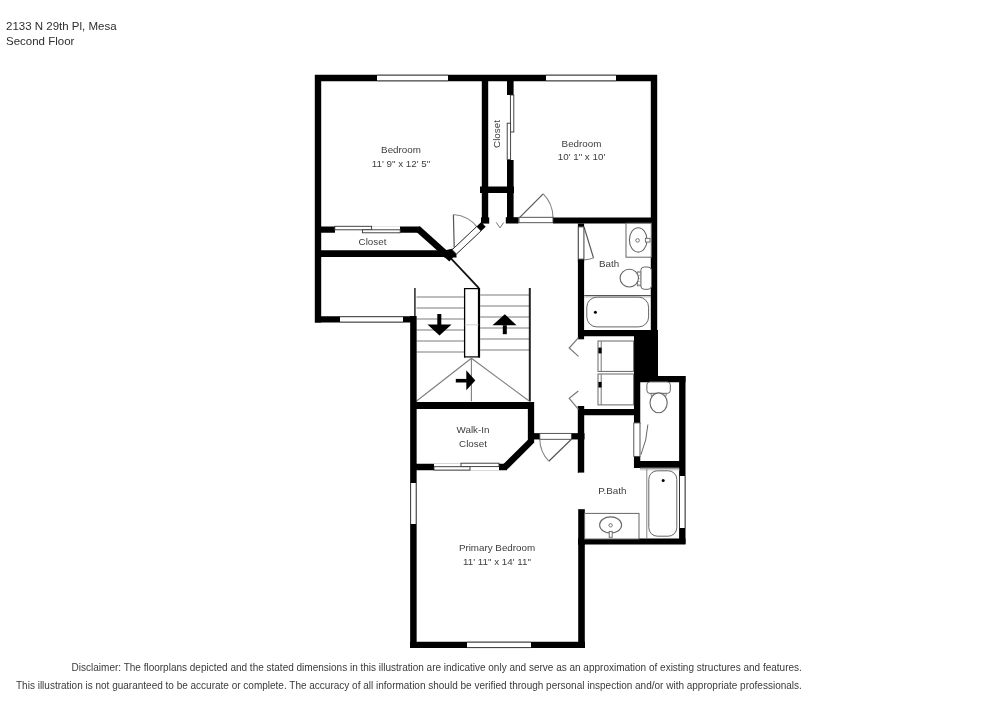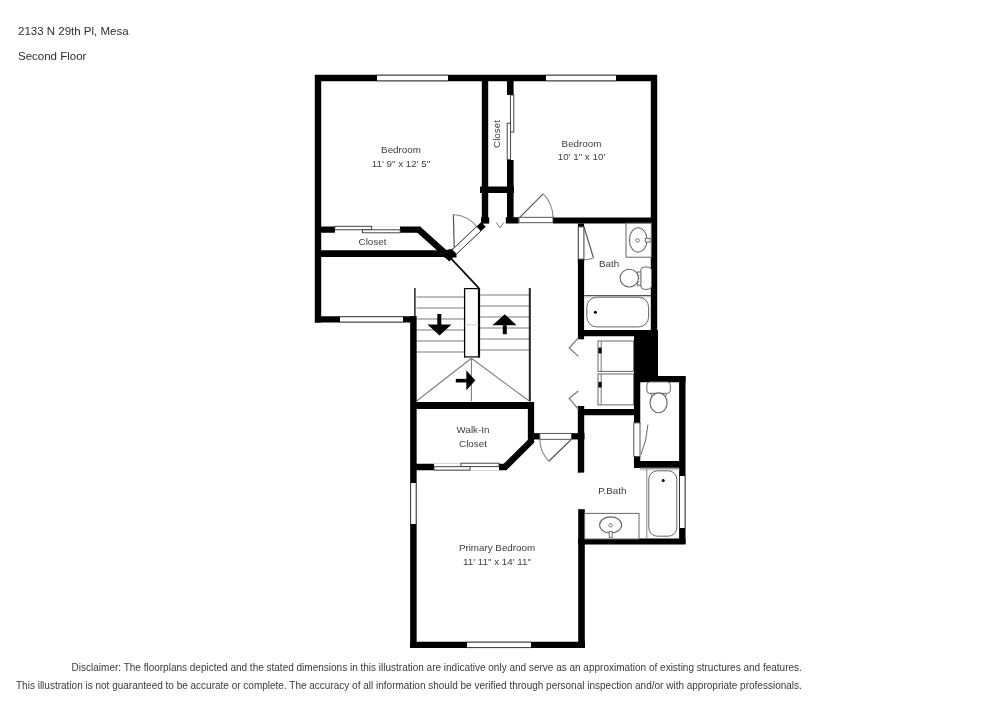--- a/index.html
+++ b/index.html
@@ -1,17 +1,17 @@
 <!DOCTYPE html>
 <html><head>
 <meta charset="utf-8">
 <style>
 html,body{margin:0;padding:0;background:#fff;width:1000px;height:707px;overflow:hidden;}
 *{font-family:"Liberation Sans",sans-serif;}
-.hdr{position:absolute;left:18px;top:19px;font-size:11.5px;color:#2e2e2e;line-height:25px;}
+.hdr{position:absolute;left:6px;top:19px;font-size:11.5px;color:#2e2e2e;line-height:15px;}
 .ftr{position:absolute;left:16px;top:658.7px;font-size:10px;color:#3a3a3a;line-height:18.4px;text-align:right;}
 svg{position:absolute;left:0;top:0;}
 </style>
 </head>
 <body>
 <svg width="1000" height="707" viewBox="0 0 1000 707" font-family="Liberation Sans, sans-serif">
 <line x1="416.5" y1="297" x2="463.9" y2="297" stroke="#7d7d7d" stroke-width="1.1" stroke-linecap="butt"></line>
 <line x1="416.5" y1="308" x2="463.9" y2="308" stroke="#7d7d7d" stroke-width="1.1" stroke-linecap="butt"></line>
 <line x1="416.5" y1="319" x2="463.9" y2="319" stroke="#7d7d7d" stroke-width="1.1" stroke-linecap="butt"></line>
 <line x1="416.5" y1="330" x2="463.9" y2="330" stroke="#7d7d7d" stroke-width="1.1" stroke-linecap="butt"></line>

